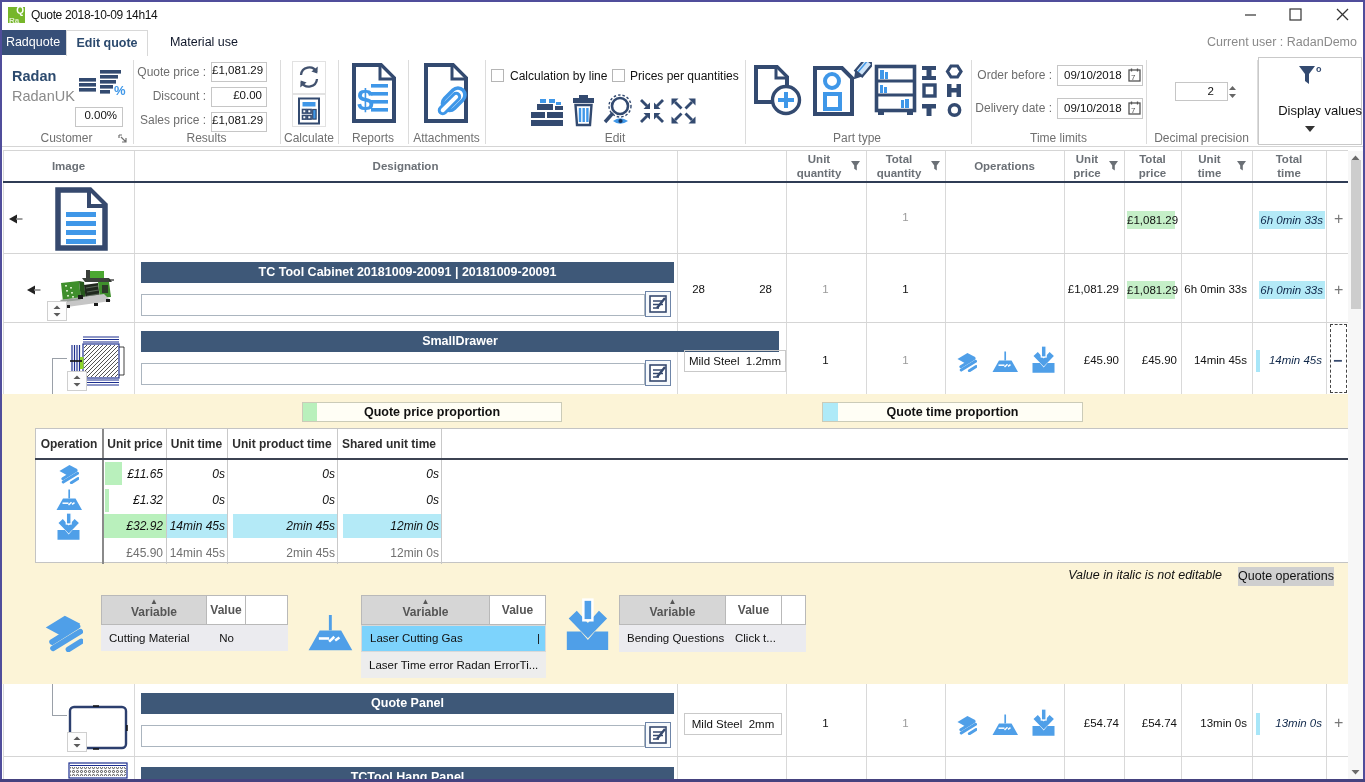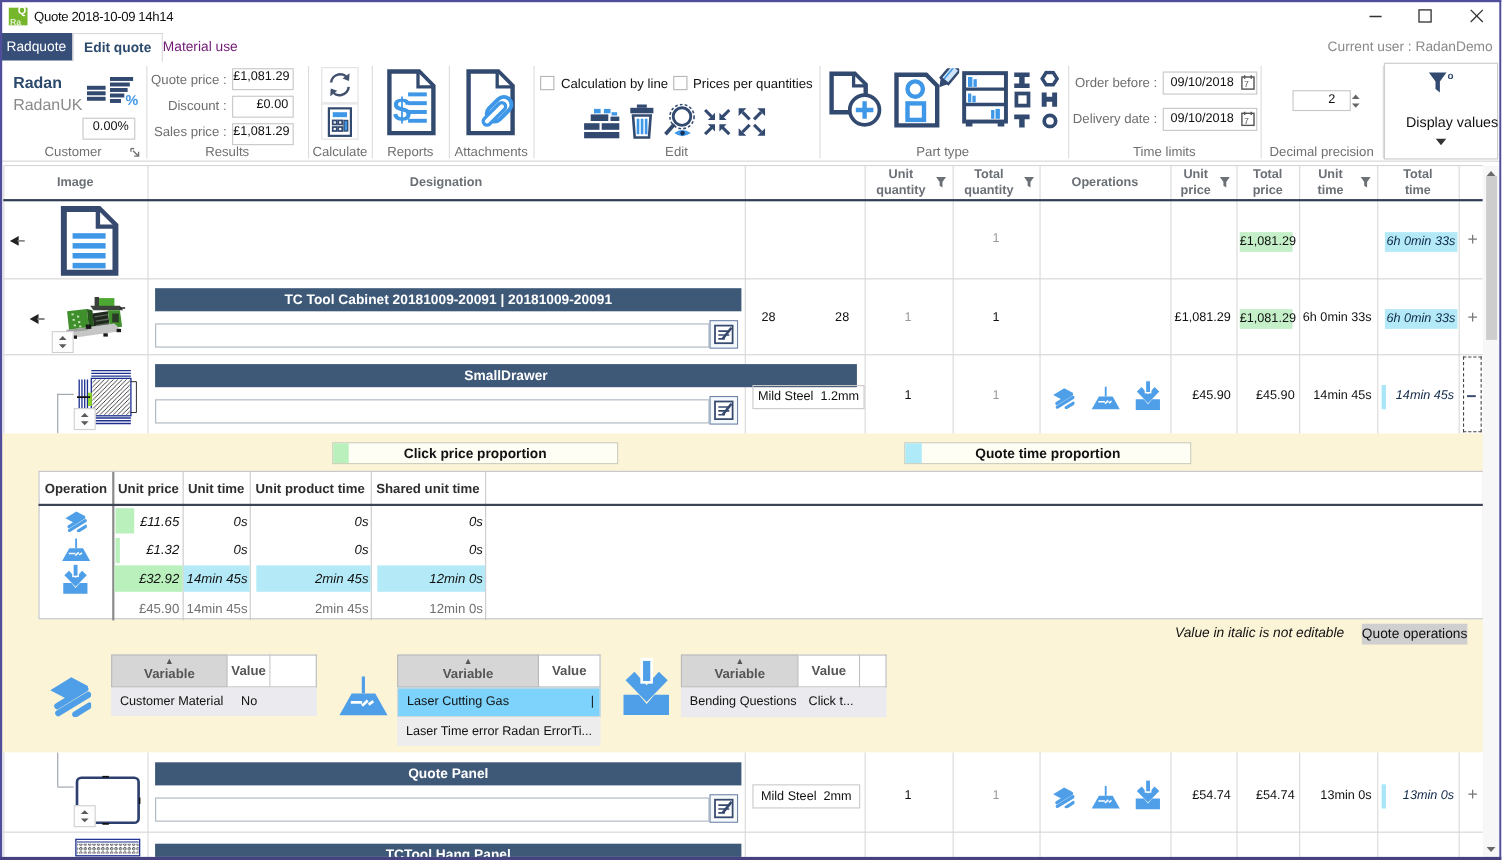--- a/index.html
+++ b/index.html
@@ -6,21 +6,21 @@
 html,body { width:1365px; height:782px; overflow:hidden; }
 body { font-family:"Liberation Sans", sans-serif; background:#fff; position:relative; font-size:12.5px; }
 .abs { position:absolute; }
 
 .title-txt { left:31px; top:8px; font-size:12px; letter-spacing:-0.35px; color:#111; }
 .appicon { left:8px; top:7px; width:17px; height:16px; background:#76b62a; }
 .appicon .q { position:absolute; right:1px; top:-2px; color:#fff; font-size:10px; font-weight:bold; }
 .appicon .ra { position:absolute; left:1px; bottom:-2px; color:#ddeec8; font-size:8px; font-weight:bold;margin-top:14px; }
 .tab-radquote { left:0px; top:30px; width:66px; height:25px; background:#374f78; color:#fff; font-size:12.5px; text-align:center; line-height:25px; }
 .tab-edit { left:66px; top:30px; width:82px; height:26px; background:#fff; border:1px solid #d8d8d8; border-bottom:none; color:#2c4a6e; font-weight:bold; font-size:12.5px; text-align:center; line-height:25px; }
-.tab-material { left:148px; top:30px; width:90px; height:25px; color:#701a75; font-size:12.5px; text-align:left; line-height:25px; }
+.tab-material { left:148px; top:30px; width:90px; height:25px; color:#0f172a; font-size:12.5px; text-align:right; line-height:25px; }
 .current-user { left:1100px; top:35px; width:257px; text-align:right; color:#8a8a8a; font-size:12.5px; }
 
 .rsep { position:absolute; top:60px; width:1px; height:84px; background:#dcdcdc; }
 .rlabel { position:absolute; top:131px; font-size:12px; color:#707070; text-align:center; }
 .rfield { position:absolute; border:1px solid #c6c6c6; background:#fff; font-size:11.5px; color:#111; white-space:nowrap; }
 .rlab { position:absolute; font-size:12px; color:#6e6e6e; text-align:right; }
 .ribbontext { position:absolute; font-size:12px; color:#111; }
 
 .vline { position:absolute; background:#d9d9d9; width:1px; }
 .hline { position:absolute; background:#d5d5d5; height:1px; }
@@ -571,21 +571,21 @@
         </pattern>
       </defs>
   <line x1="2" y1="3.5" x2="58" y2="3.5" stroke="#1d2f8f" stroke-width="1"></line>
 </svg>
 <div class="desigbar" style="left:141px; top:767px; width:533px; height:12px; overflow:hidden;">TCTool Hang Panel</div>
 </div>
 
 <div id="detail">
 <div class="abs" style="left:2px; top:394px; width:1361px; height:290px; background:#fcf4d7;"></div>
 
-<div class="propbox" style="left:302px; width:260px;">Click price proportion</div>
+<div class="propbox" style="left:302px; width:260px;">Quote price proportion</div>
 <div class="abs" style="left:303px; top:403px; width:14px; height:18px; background:#b9f0bc;"></div>
 <div class="propbox" style="left:822px; width:261px;">Quote time proportion</div>
 <div class="abs" style="left:823px; top:403px; width:15px; height:18px; background:#aeeaf8;"></div>
 
 <div class="abs" style="left:35px; top:428px; width:1314px; height:135px; background:#fff; border:1px solid #c4c4c4;"></div>
 <div class="otv" style="left:102px; width:2px; background:#8a8a8a;"></div>
 <div class="otv" style="left:166px;"></div>
 <div class="otv" style="left:227px;"></div>
 <div class="otv" style="left:337px;"></div>
 <div class="otv" style="left:441px;"></div>
@@ -633,21 +633,21 @@
 
 <div class="abs italic" style="left:900px; top:568px; width:322px; text-align:right; font-size:12.5px; color:#111;">Value in italic is not editable</div>
 <div class="abs" style="left:1238px; top:567px; width:96px; height:19px; background:#cfcfcf; text-align:center; font-size:12.5px; color:#111; line-height:19px;">Quote operations</div>
 
 <svg class="abs" style="left:43px; top:612px;" width="40" height="40">
       <use href="#ico-cut"></use>
     </svg>
 <div class="vt-hdr" style="left:101px; top:595px; width:106px; height:30px;"><span style="font-size:8px; display:block; line-height:6px; padding-top:3px;">▲</span>Variable</div>
 <div class="vt-hdrw" style="left:207px; top:595px; width:39px; height:30px; line-height:28px;">Value</div>
 <div class="vt-hdrw" style="left:246px; top:595px; width:42px; height:30px;"></div>
-<div class="vt-row" style="left:101px; top:625px; width:187px; height:26px; line-height:26px;"><span style="padding-left:8px;">Customer Material</span><span style="position:absolute; left:106px; width:39px; text-align:center;">No</span></div>
+<div class="vt-row" style="left:101px; top:625px; width:187px; height:26px; line-height:26px;"><span style="padding-left:8px;">Cutting Material</span><span style="position:absolute; left:106px; width:39px; text-align:center;">No</span></div>
 
 <svg class="abs" style="left:306px; top:614px;" width="48" height="38">
       <use href="#ico-brush"></use>
     </svg>
 <div class="vt-hdr" style="left:361px; top:595px; width:129px; height:30px;"><span style="font-size:8px; display:block; line-height:6px; padding-top:3px;">▲</span>Variable</div>
 <div class="vt-hdrw" style="left:490px; top:595px; width:56px; height:30px; line-height:28px;">Value</div>
 <div class="abs" style="left:361px; top:625px; width:185px; height:27px; background:#7dd3fc; border:1px solid #d9d9d9; font-size:11.5px; color:#111; line-height:25px;"><span style="padding-left:8px;">Laser Cutting Gas</span><span style="position:absolute; left:175px;">|</span></div>
 <div class="vt-row" style="left:361px; top:652px; width:185px; height:26px; line-height:26px; background:#ededed;"><span style="padding-left:8px;">Laser Time error Radan</span><span style="position:absolute; left:133px;">ErrorTi...</span></div>
 
 <svg class="abs" style="left:564px; top:598px;" width="47" height="54">

